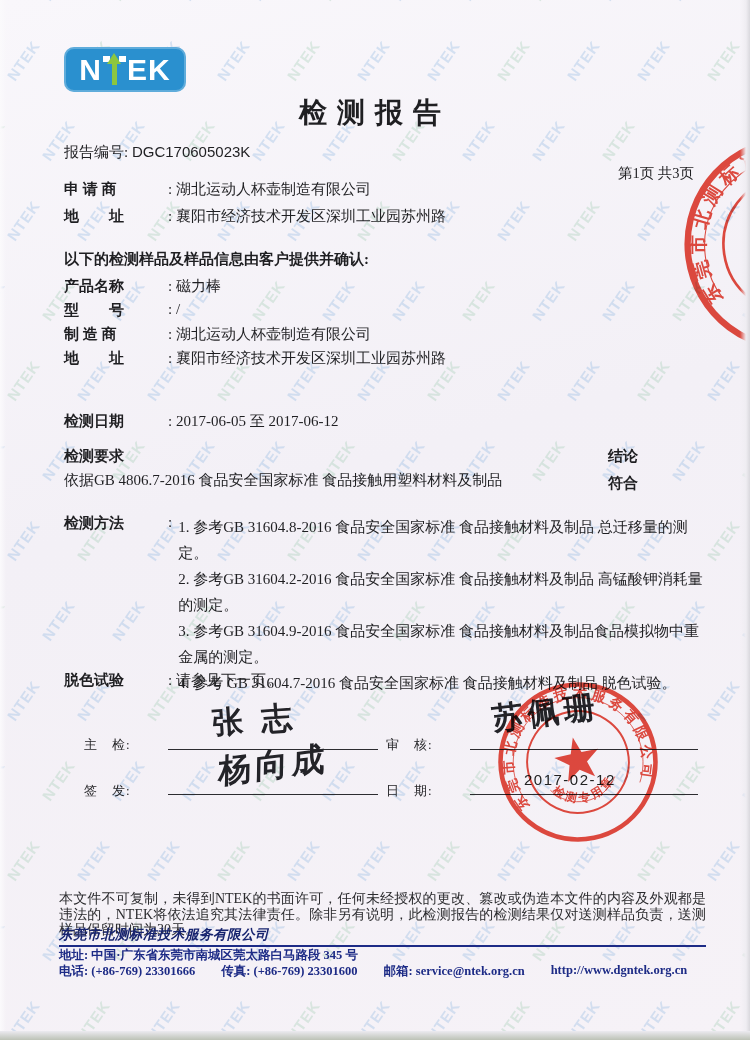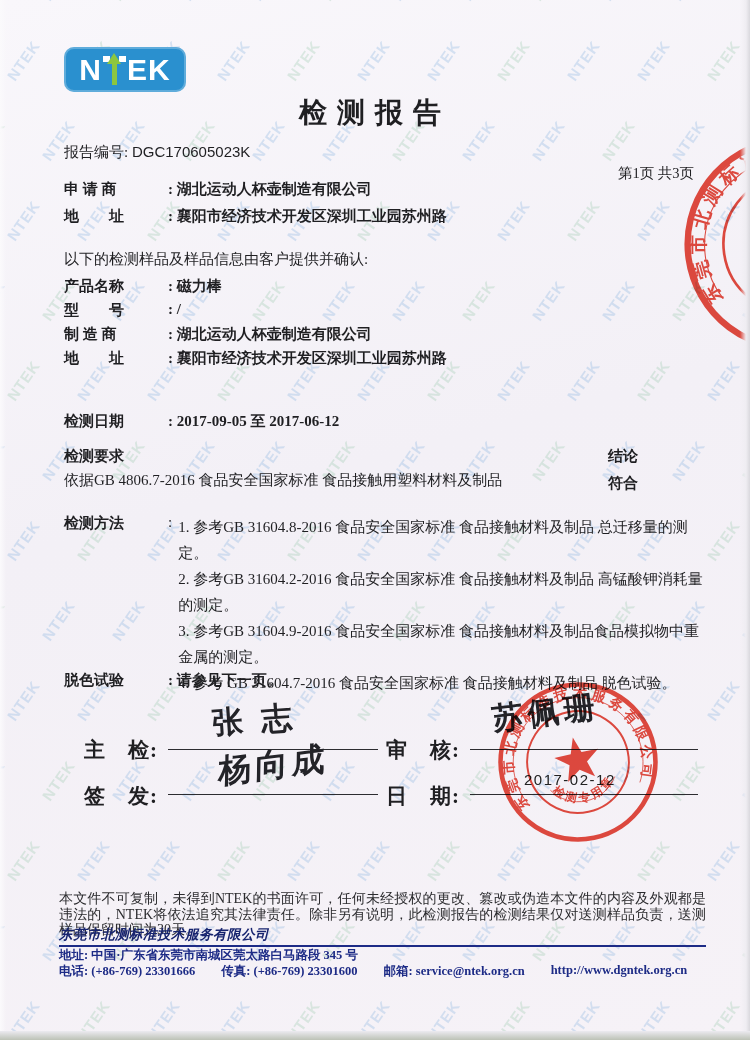--- a/index.html
+++ b/index.html
@@ -32,31 +32,31 @@
         border-left:7px solid transparent;border-right:7px solid transparent;
         border-bottom:11px solid #8dc63f;}
   
   .doc-title{position:absolute;left:0;right:0;top:94px;text-align:center;
         font-size:28px;font-weight:bold;letter-spacing:10px;}
   .rn-row{position:absolute;left:64px;top:143px;font-size:15px;}
   .rn-row .num{font-family:"Liberation Sans",sans-serif;}
   .page-info{position:absolute;right:56px;top:144px;font-size:14.5px;margin-top:20px;}
   .row{position:absolute;left:64px;right:40px;display:flex;font-size:15px;}
   .lbl{width:104px;flex:none;font-weight:bold;}
-  .val{flex:1;white-space:pre-wrap;font-weight:bold;}
-  .sec-head{position:absolute;left:64px;top:250px;font-weight:normal;font-size:15px;}
+  .val{flex:1;white-space:pre-wrap;}
+  .sec-head{position:absolute;left:64px;top:250px;font-weight:bold;font-size:15px;}
   .concl-lbl{position:absolute;left:608px;top:447px;font-weight:bold;}
   .concl-val{position:absolute;left:608px;top:474px;font-weight:bold;}
   .req-text{position:absolute;left:64px;top:471px;width:530px;}
   .m-label{position:absolute;left:64px;top:514px;font-weight:bold;font-family:Liberation Serif, serif;}
   .m-block{position:absolute;left:168px;top:514px;width:540px;display:flex;}
   .m-colon{flex:none;margin-right:6px;}
   .m-items{width:525px;line-height:26px;}
   
-  .siglabel{position:absolute;font-weight:bold;font-size:21px;letter-spacing:1px;text-align:center;}
+  .siglabel{position:absolute;font-weight:normal;font-size:13px;letter-spacing:1px;text-align:center;}
   .sigline{position:absolute;height:0;border-bottom:1.5px solid #2c2c30;}
   .sig{position:absolute;color:#232328;font-weight:bold;z-index:4;}
   .sig1{left:212px;top:699px;font-size:31px;letter-spacing:18px;transform:rotate(-4deg);}
   .sig2{left:218px;top:743px;font-size:33px;letter-spacing:4px;transform:rotate(-7deg) skewX(-8deg);}
   .sig3{left:492px;top:692px;font-size:31px;letter-spacing:5px;transform:rotate(-7deg);}
   .sigdate{position:absolute;left:524px;top:771px;font-size:15px;letter-spacing:1.5px;
         color:#222;z-index:4;font-family:"Liberation Sans",sans-serif;}
   
   .stamp{position:absolute;z-index:3;mix-blend-mode:multiply;}
   .stamp-main{left:492px;top:676px;width:172px;height:172px;opacity:.9;}
@@ -284,21 +284,21 @@
       <span class="lbl">制 造 商</span>
       <span class="val">: 湖北运动人杯壶制造有限公司</span>
     </div>
     <div class="row" style="top:349px">
       <span class="lbl">地　　址</span>
       <span class="val">: 襄阳市经济技术开发区深圳工业园苏州路</span>
     </div>
 
     <div class="row" style="top:412px">
       <span class="lbl">检测日期</span>
-      <span class="val num">: 2017-09-05 至 2017-06-12</span>
+      <span class="val num">: 2017-06-05 至 2017-06-12</span>
     </div>
 
     <div class="row" style="top:447px">
       <span class="lbl">检测要求</span>
     </div>
     <div class="req-text">依据GB 4806.7-2016 食品安全国家标准 食品接触用塑料材料及制品</div>
     <div class="concl-lbl">结论</div>
     <div class="concl-val">符合</div>
 
     <div class="m-label">检测方法</div>

